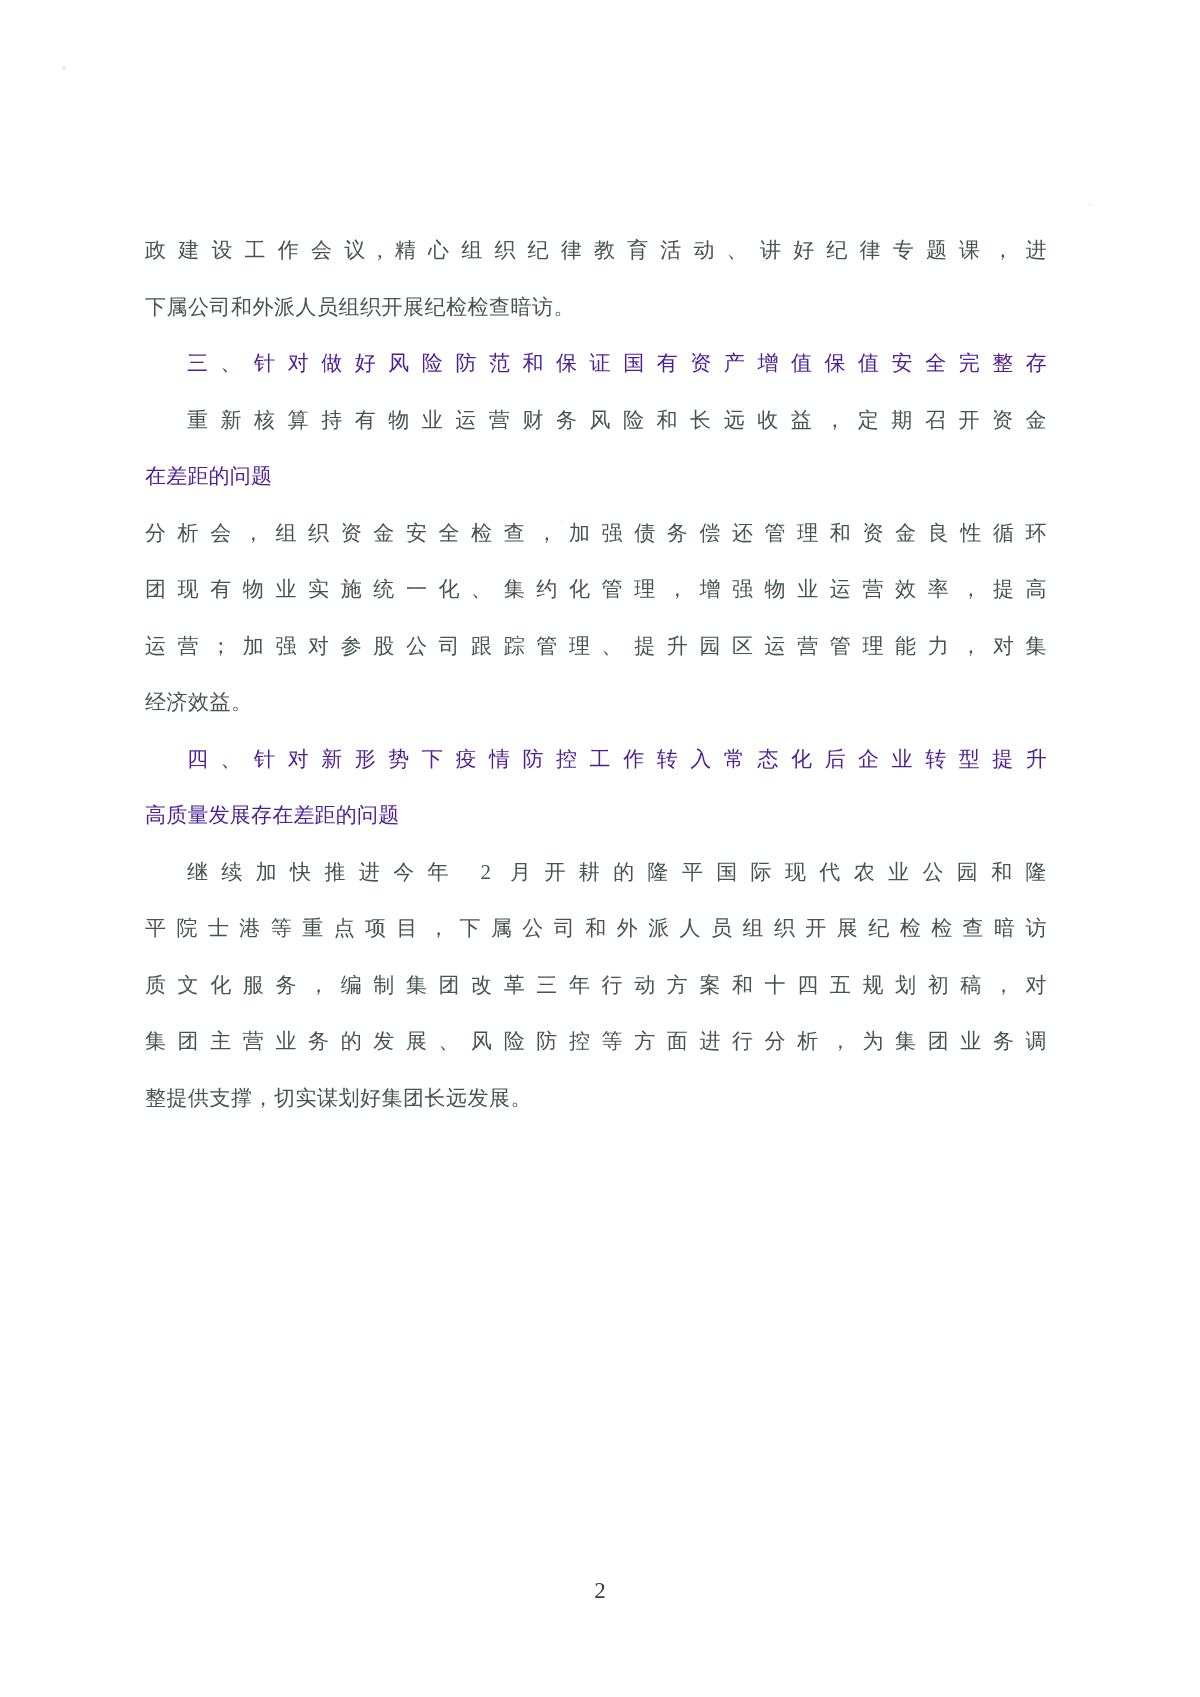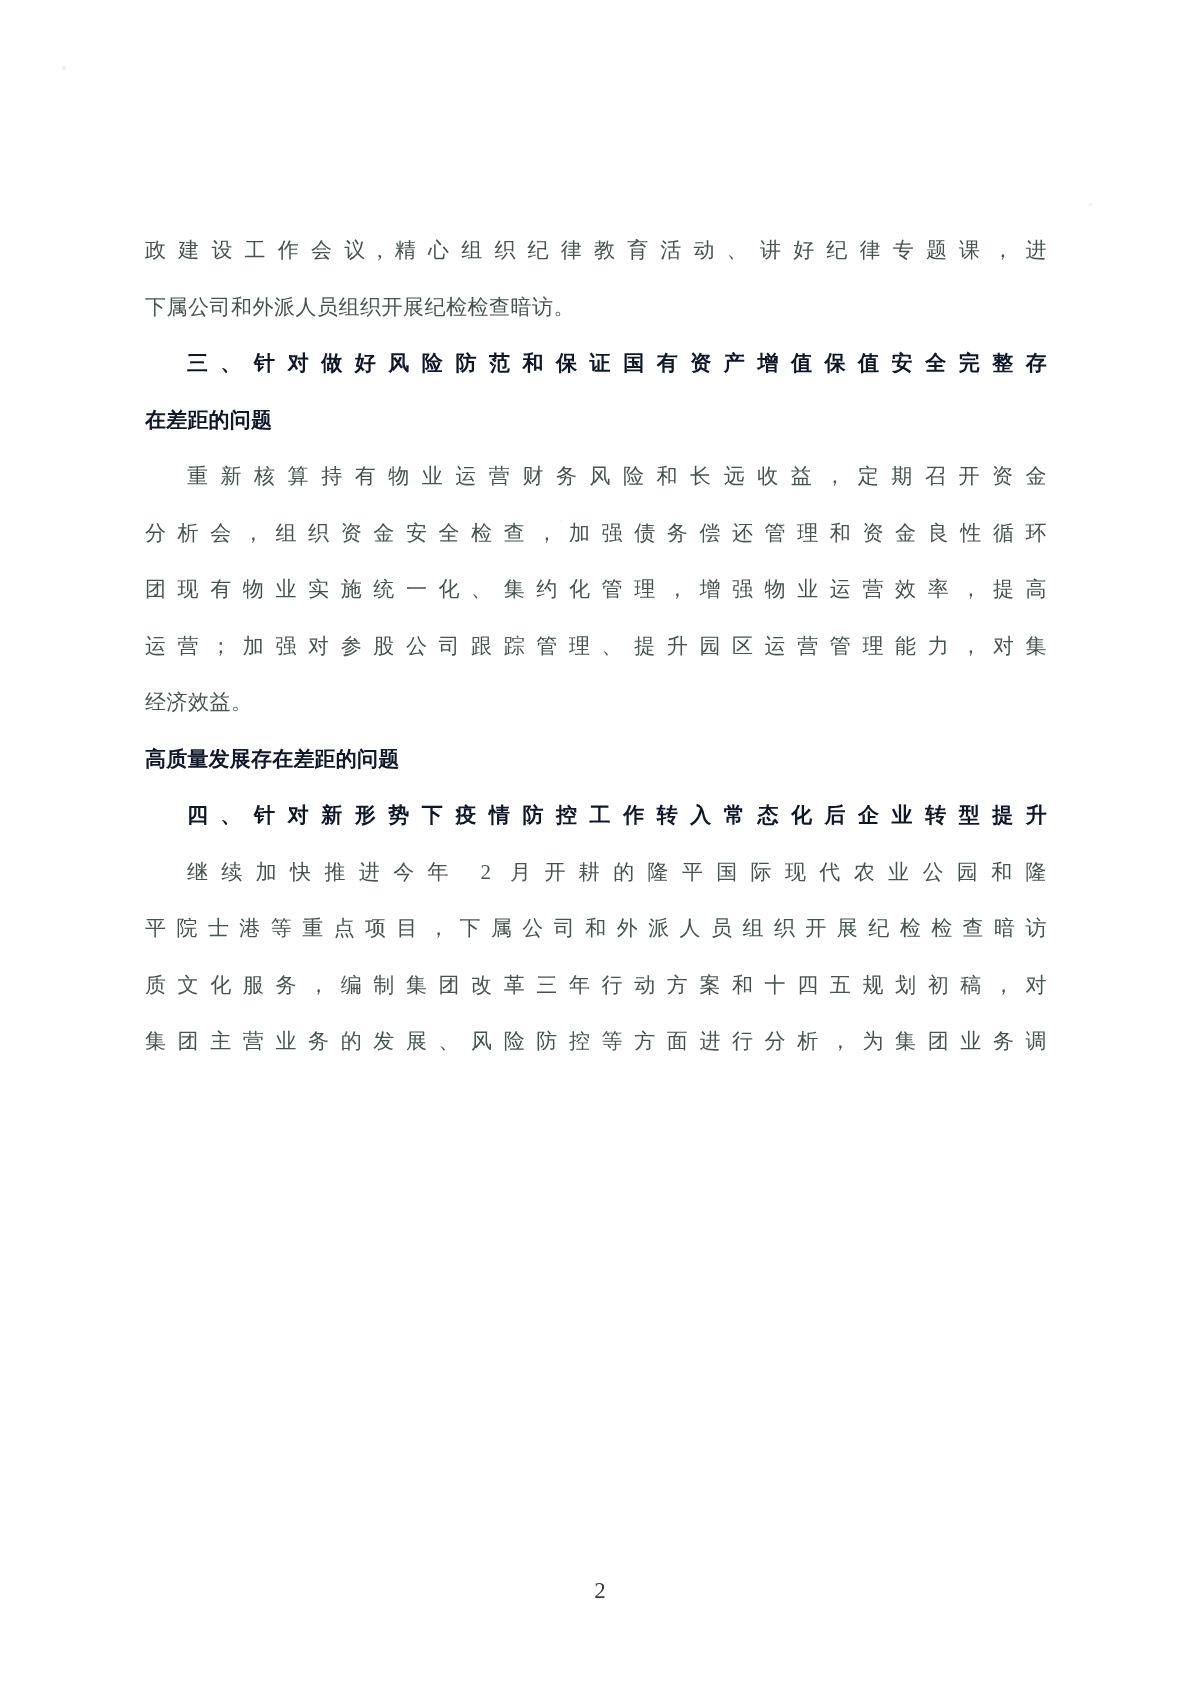--- a/index.html
+++ b/index.html
@@ -24,22 +24,22 @@
     height:56.5px;
     line-height:56.5px;
     text-align:justify;
     overflow:hidden;
     letter-spacing:0.5px;
   }
   .j{ text-align-last:justify; }
   .ind{ text-indent:2em; }
   .b{
     font-family:"Liberation Sans","DejaVu Sans",sans-serif;
-    font-weight:700;
-    color:#0f172a;
+    font-weight:400;
+    color:#4c1d95;
     letter-spacing:0.2px;
   }
   .gap{ height:57px; }
   .contact .ln{
     height:58px;
     line-height:58px;
   }
   .pageno{
     position:absolute;
     left:0;top:1578px;width:1200px;
@@ -63,32 +63,33 @@
 
   <span class="speck s1"></span>
   <span class="speck s2"></span>
   <span class="speck s3"></span>
 
   <div class="text-col">
 
     <div class="ln j">政建设工作会议,精心组织纪律教育活动、讲好纪律专题课，进</div>
     <div class="ln">下属公司和外派人员组织开展纪检检查暗访。</div>
     <div class="ln j ind b">三、针对做好风险防范和保证国有资产增值保值安全完整存</div>
+    <div class="ln j ind">重新核算持有物业运营财务风险和长远收益，定期召开资金</div>
     <div class="ln b">在差距的问题</div>
-    <div class="ln j ind">重新核算持有物业运营财务风险和长远收益，定期召开资金</div>
     <div class="ln j">分析会，组织资金安全检查，加强债务偿还管理和资金良性循环</div>
     <div class="ln j">团现有物业实施统一化、集约化管理，增强物业运营效率，提高</div>
     <div class="ln j">运营；加强对参股公司跟踪管理、提升园区运营管理能力，对集</div>
     <div class="ln">经济效益。</div>
+    <div class="ln j ind b">四、针对新形势下疫情防控工作转入常态化后企业转型提升</div>
     <div class="ln b">高质量发展存在差距的问题</div>
-    <div class="ln j ind b">四、针对新形势下疫情防控工作转入常态化后企业转型提升</div>
     <div class="ln j ind">继续加快推进今年 2 月开耕的隆平国际现代农业公园和隆</div>
     <div class="ln j">平院士港等重点项目，下属公司和外派人员组织开展纪检检查暗访</div>
     <div class="ln j">质文化服务，编制集团改革三年行动方案和十四五规划初稿，对</div>
     <div class="ln j">集团主营业务的发展、风险防控等方面进行分析，为集团业务调</div>
+    <div class="ln">整提供支撑，切实谋划好集团长远发展。</div>
 
     <div class="gap"></div>
 
 
   </div>
 
   <div class="pageno">2</div>
 
 </div>
 

